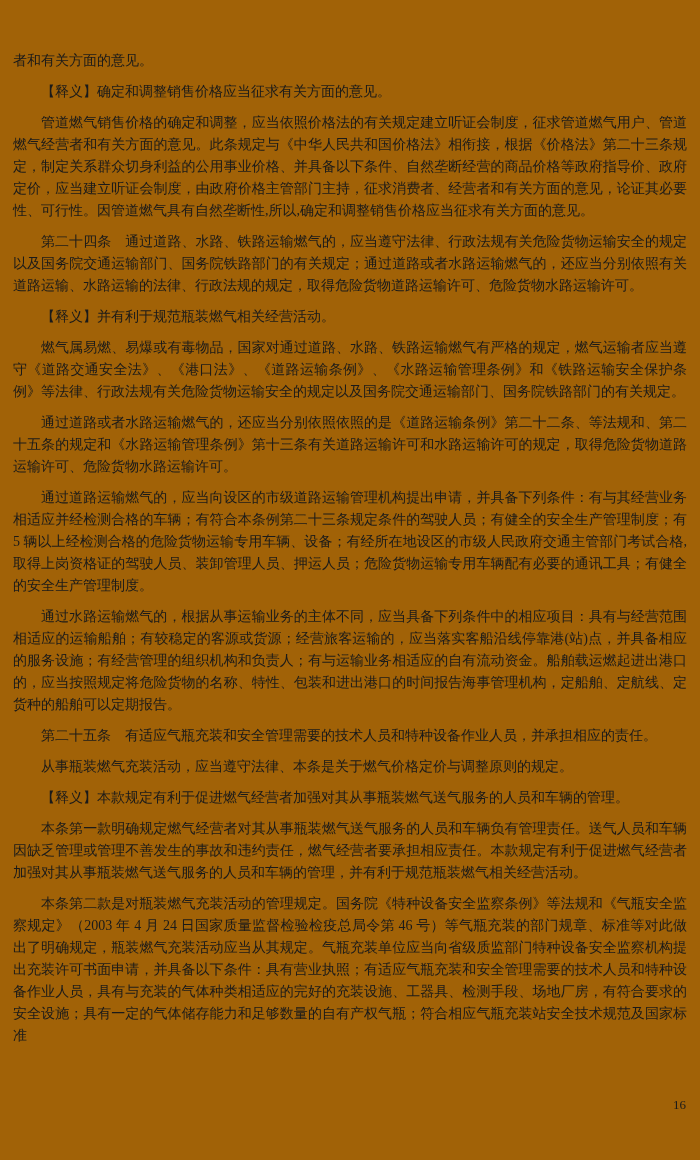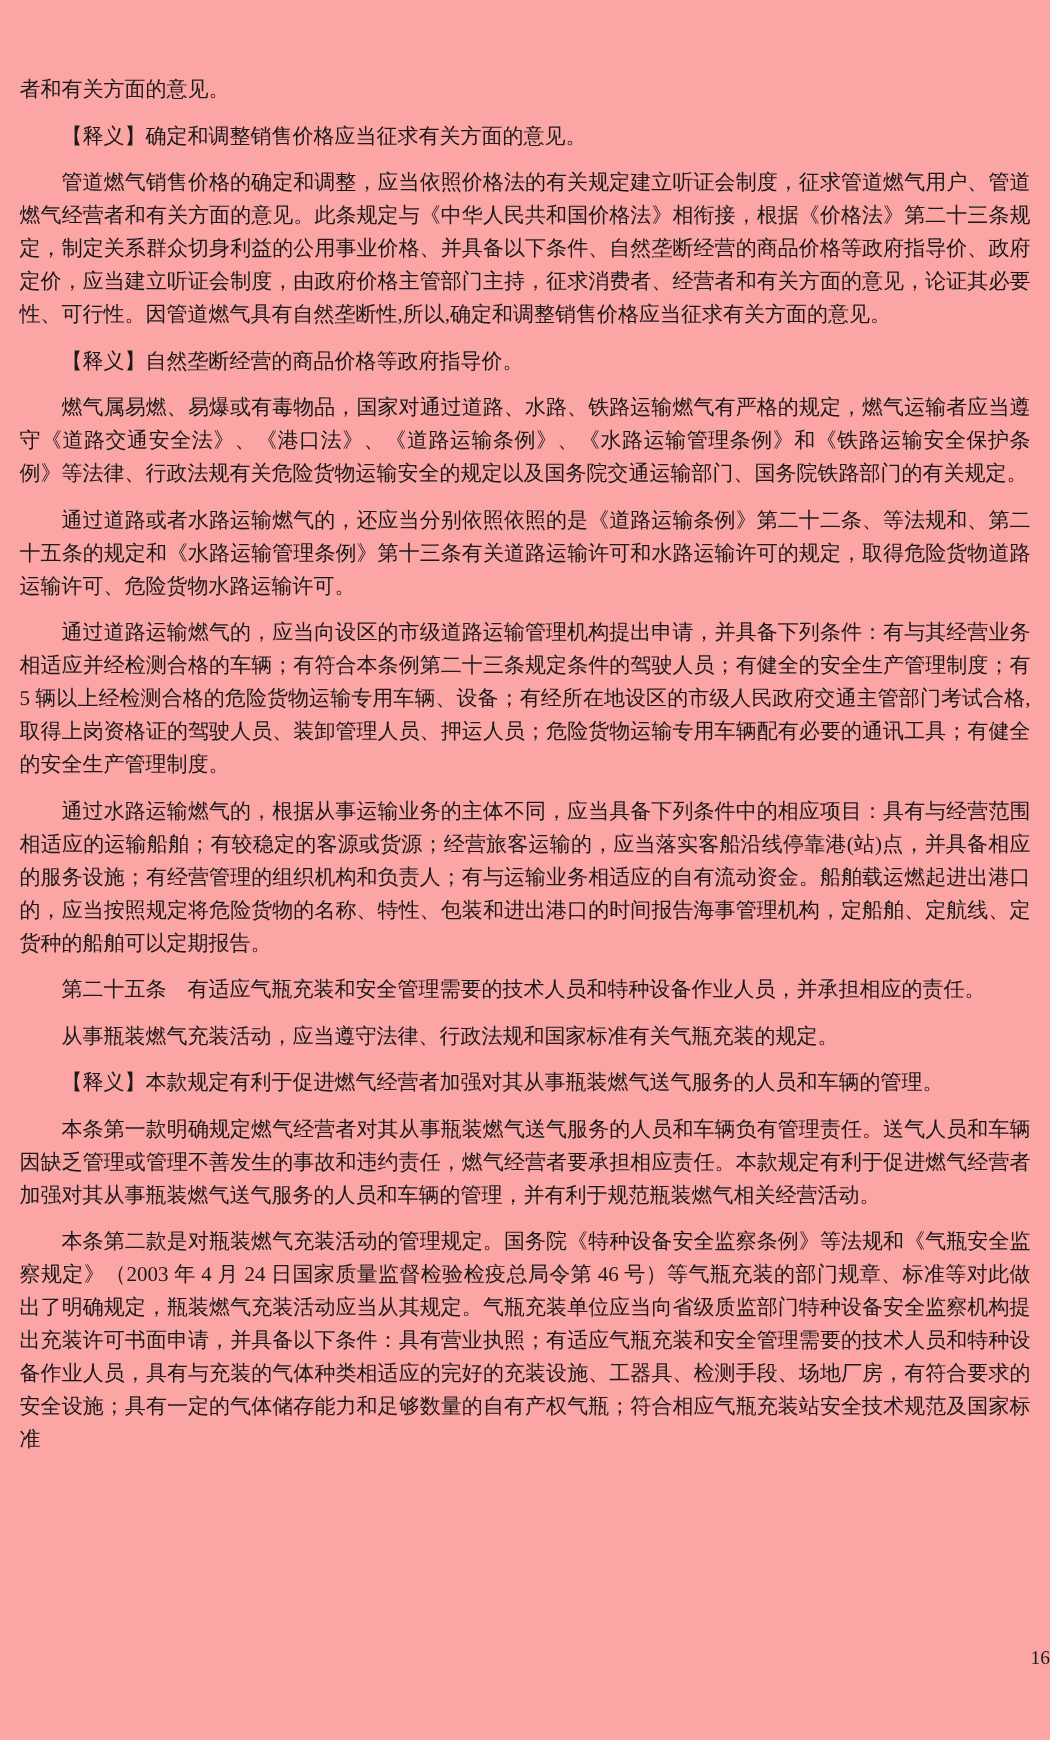--- a/index.html
+++ b/index.html
@@ -5,21 +5,21 @@
   html, body {
     margin: 0;
     padding: 0;
     background: #ffffff;
   }
   .page {
     position: relative;
     box-sizing: border-box;
     width: 700px;
     height: 1160px;
-    background: #fca5a5;
+    background: #a16207;
     overflow: hidden;
     font-family: "Liberation Serif", "DejaVu Serif", serif;
     color: #1a1a1a;
   }
   .content {
     position: absolute;
     top: 50px;
     left: 13px;
     width: 674px;
   }
@@ -31,39 +31,40 @@
     text-justify: inter-ideograph;
     text-indent: 2em;
     word-break: break-all;
   }
   .para.no-indent {
     text-indent: 0;
   }
   .page-number {
     position: absolute;
     top: 1097px;
-    right: 0;
+    right: 14px;
     font-size: 13px;
     color: #1a1a1a;
     margin-left: 28px;
   }
 </style>
 </head>
 <body>
 
 <div class="page">
   <div class="content" id="paragraphs-container">
       <p class="para no-indent">者和有关方面的意见。</p>
       <p class="para">【释义】确定和调整销售价格应当征求有关方面的意见。</p>
       <p class="para">管道燃气销售价格的确定和调整，应当依照价格法的有关规定建立听证会制度，征求管道燃气用户、管道燃气经营者和有关方面的意见。此条规定与《中华人民共和国价格法》相衔接，根据《价格法》第二十三条规定，制定关系群众切身利益的公用事业价格、并具备以下条件、自然垄断经营的商品价格等政府指导价、政府定价，应当建立听证会制度，由政府价格主管部门主持，征求消费者、经营者和有关方面的意见，论证其必要性、可行性。因管道燃气具有自然垄断性,所以,确定和调整销售价格应当征求有关方面的意见。</p>
-      <p class="para">【释义】自然垄断经营的商品价格等政府指导价。</p>
+      <p class="para">第二十四条　通过道路、水路、铁路运输燃气的，应当遵守法律、行政法规有关危险货物运输安全的规定以及国务院交通运输部门、国务院铁路部门的有关规定；通过道路或者水路运输燃气的，还应当分别依照有关道路运输、水路运输的法律、行政法规的规定，取得危险货物道路运输许可、危险货物水路运输许可。</p>
+      <p class="para">【释义】并有利于规范瓶装燃气相关经营活动。</p>
       <p class="para">燃气属易燃、易爆或有毒物品，国家对通过道路、水路、铁路运输燃气有严格的规定，燃气运输者应当遵守《道路交通安全法》、《港口法》、《道路运输条例》、《水路运输管理条例》和《铁路运输安全保护条例》等法律、行政法规有关危险货物运输安全的规定以及国务院交通运输部门、国务院铁路部门的有关规定。</p>
       <p class="para">通过道路或者水路运输燃气的，还应当分别依照依照的是《道路运输条例》第二十二条、等法规和、第二十五条的规定和《水路运输管理条例》第十三条有关道路运输许可和水路运输许可的规定，取得危险货物道路运输许可、危险货物水路运输许可。</p>
       <p class="para">通过道路运输燃气的，应当向设区的市级道路运输管理机构提出申请，并具备下列条件：有与其经营业务相适应并经检测合格的车辆；有符合本条例第二十三条规定条件的驾驶人员；有健全的安全生产管理制度；有5 辆以上经检测合格的危险货物运输专用车辆、设备；有经所在地设区的市级人民政府交通主管部门考试合格,取得上岗资格证的驾驶人员、装卸管理人员、押运人员；危险货物运输专用车辆配有必要的通讯工具；有健全的安全生产管理制度。</p>
       <p class="para">通过水路运输燃气的，根据从事运输业务的主体不同，应当具备下列条件中的相应项目：具有与经营范围相适应的运输船舶；有较稳定的客源或货源；经营旅客运输的，应当落实客船沿线停靠港(站)点，并具备相应的服务设施；有经营管理的组织机构和负责人；有与运输业务相适应的自有流动资金。船舶载运燃起进出港口的，应当按照规定将危险货物的名称、特性、包装和进出港口的时间报告海事管理机构，定船舶、定航线、定货种的船舶可以定期报告。</p>
       <p class="para">第二十五条　有适应气瓶充装和安全管理需要的技术人员和特种设备作业人员，并承担相应的责任。</p>
-      <p class="para">从事瓶装燃气充装活动，应当遵守法律、行政法规和国家标准有关气瓶充装的规定。</p>
+      <p class="para">从事瓶装燃气充装活动，应当遵守法律、本条是关于燃气价格定价与调整原则的规定。</p>
       <p class="para">【释义】本款规定有利于促进燃气经营者加强对其从事瓶装燃气送气服务的人员和车辆的管理。</p>
       <p class="para">本条第一款明确规定燃气经营者对其从事瓶装燃气送气服务的人员和车辆负有管理责任。送气人员和车辆因缺乏管理或管理不善发生的事故和违约责任，燃气经营者要承担相应责任。本款规定有利于促进燃气经营者加强对其从事瓶装燃气送气服务的人员和车辆的管理，并有利于规范瓶装燃气相关经营活动。</p>
       <p class="para">本条第二款是对瓶装燃气充装活动的管理规定。国务院《特种设备安全监察条例》等法规和《气瓶安全监察规定》（2003 年 4 月 24 日国家质量监督检验检疫总局令第 46 号）等气瓶充装的部门规章、标准等对此做出了明确规定，瓶装燃气充装活动应当从其规定。气瓶充装单位应当向省级质监部门特种设备安全监察机构提出充装许可书面申请，并具备以下条件：具有营业执照；有适应气瓶充装和安全管理需要的技术人员和特种设备作业人员，具有与充装的气体种类相适应的完好的充装设施、工器具、检测手段、场地厂房，有符合要求的安全设施；具有一定的气体储存能力和足够数量的自有产权气瓶；符合相应气瓶充装站安全技术规范及国家标准</p>
     </div>
   <div class="page-number">16</div>
 </div>
 
 </body></html>

